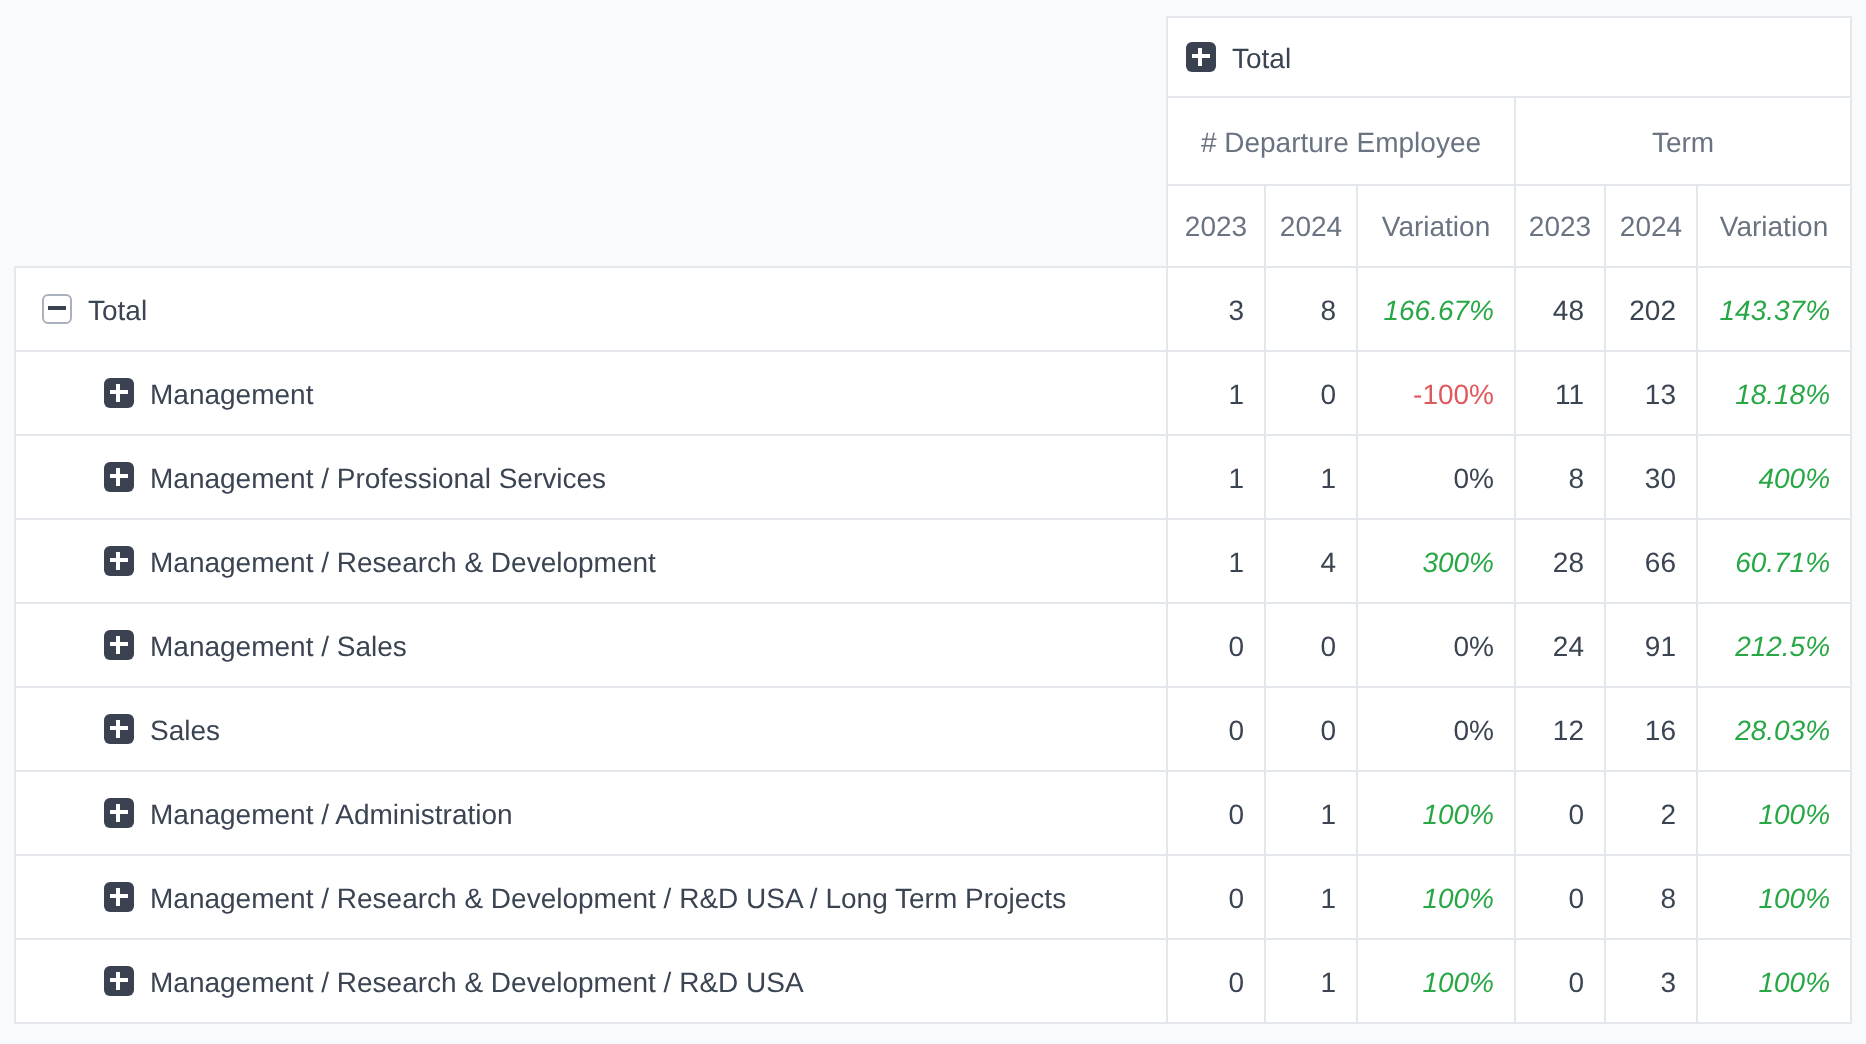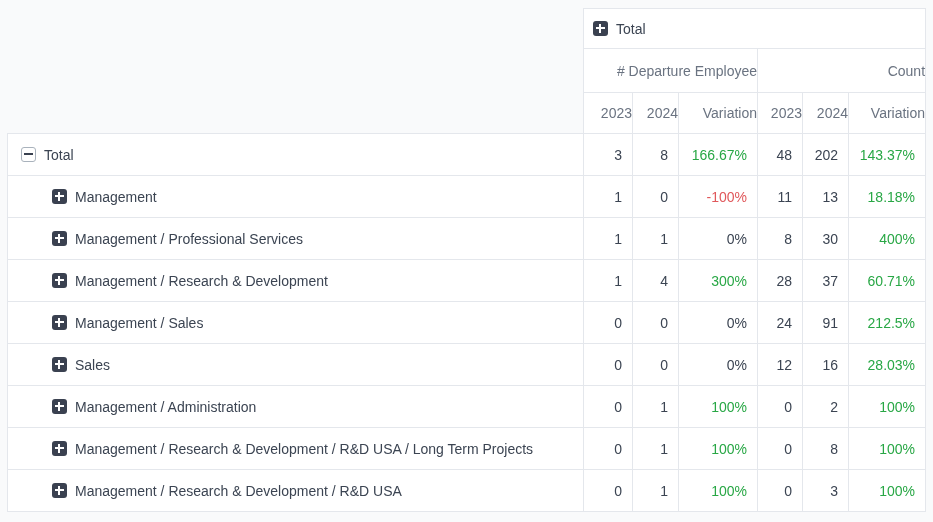--- a/index.html
+++ b/index.html
@@ -52,35 +52,35 @@
   thead tr.r-measures{height:44px;}
   thead tr.r-cols{height:41px;}
   tbody tr{height:42px;}
 
   .h-total{
     text-align:left;
     padding-left:9px;
     color:var(--text-dark);
   }
   .h-measure,.h-col{
-    text-align:right;
+    text-align:center;
     color:var(--text-muted);
   }
   .row-label{
     text-align:left;
     color:var(--text-dark);
   }
   .row-label.depth-0{padding-left:13px;}
   .row-label.depth-1{padding-left:44px;}
   td.num{
     text-align:right;
     padding-right:10px;
     color:var(--text-dark);
   }
-  td.num.positive{color:var(--positive);}
+  td.num.positive{color:var(--positive);font-style:italic;}
   td.num.negative{color:var(--negative);}
 
   .icon{
     display:inline-block;
     width:15px;height:15px;
     position:relative;
     vertical-align:-2px;
     margin-right:8px;
   }
   .plus-sq{
@@ -118,21 +118,21 @@
     </colgroup>
     <thead>
       <tr class="r-group">
         <th class="blank" rowspan="3"></th>
         <th class="h-total" colspan="6">
           <span class="icon plus-sq"></span><span>Total</span>
         </th>
       </tr>
       <tr class="r-measures">
         <th class="h-measure" colspan="3"># Departure Employee</th>
-        <th class="h-measure" colspan="3">Count</th>
+        <th class="h-measure" colspan="3">Term</th>
       </tr>
       <tr class="r-cols">
         <th class="h-col">2023</th>
         <th class="h-col">2024</th>
         <th class="h-col">Variation</th>
         <th class="h-col">2023</th>
         <th class="h-col">2024</th>
         <th class="h-col">Variation</th>
       </tr>
     </thead>
@@ -163,21 +163,21 @@
           <td class="num normal">8</td>
           <td class="num normal">30</td>
           <td class="num positive">400%</td>
         </tr>
         <tr>
           <th class="row-label depth-1"><span class="icon plus-sq"></span><span>Management / Research &amp; Development</span></th>
           <td class="num normal">1</td>
           <td class="num normal">4</td>
           <td class="num positive">300%</td>
           <td class="num normal">28</td>
-          <td class="num normal">37</td>
+          <td class="num normal">66</td>
           <td class="num positive">60.71%</td>
         </tr>
         <tr>
           <th class="row-label depth-1"><span class="icon plus-sq"></span><span>Management / Sales</span></th>
           <td class="num normal">0</td>
           <td class="num normal">0</td>
           <td class="num normal">0%</td>
           <td class="num normal">24</td>
           <td class="num normal">91</td>
           <td class="num positive">212.5%</td>

